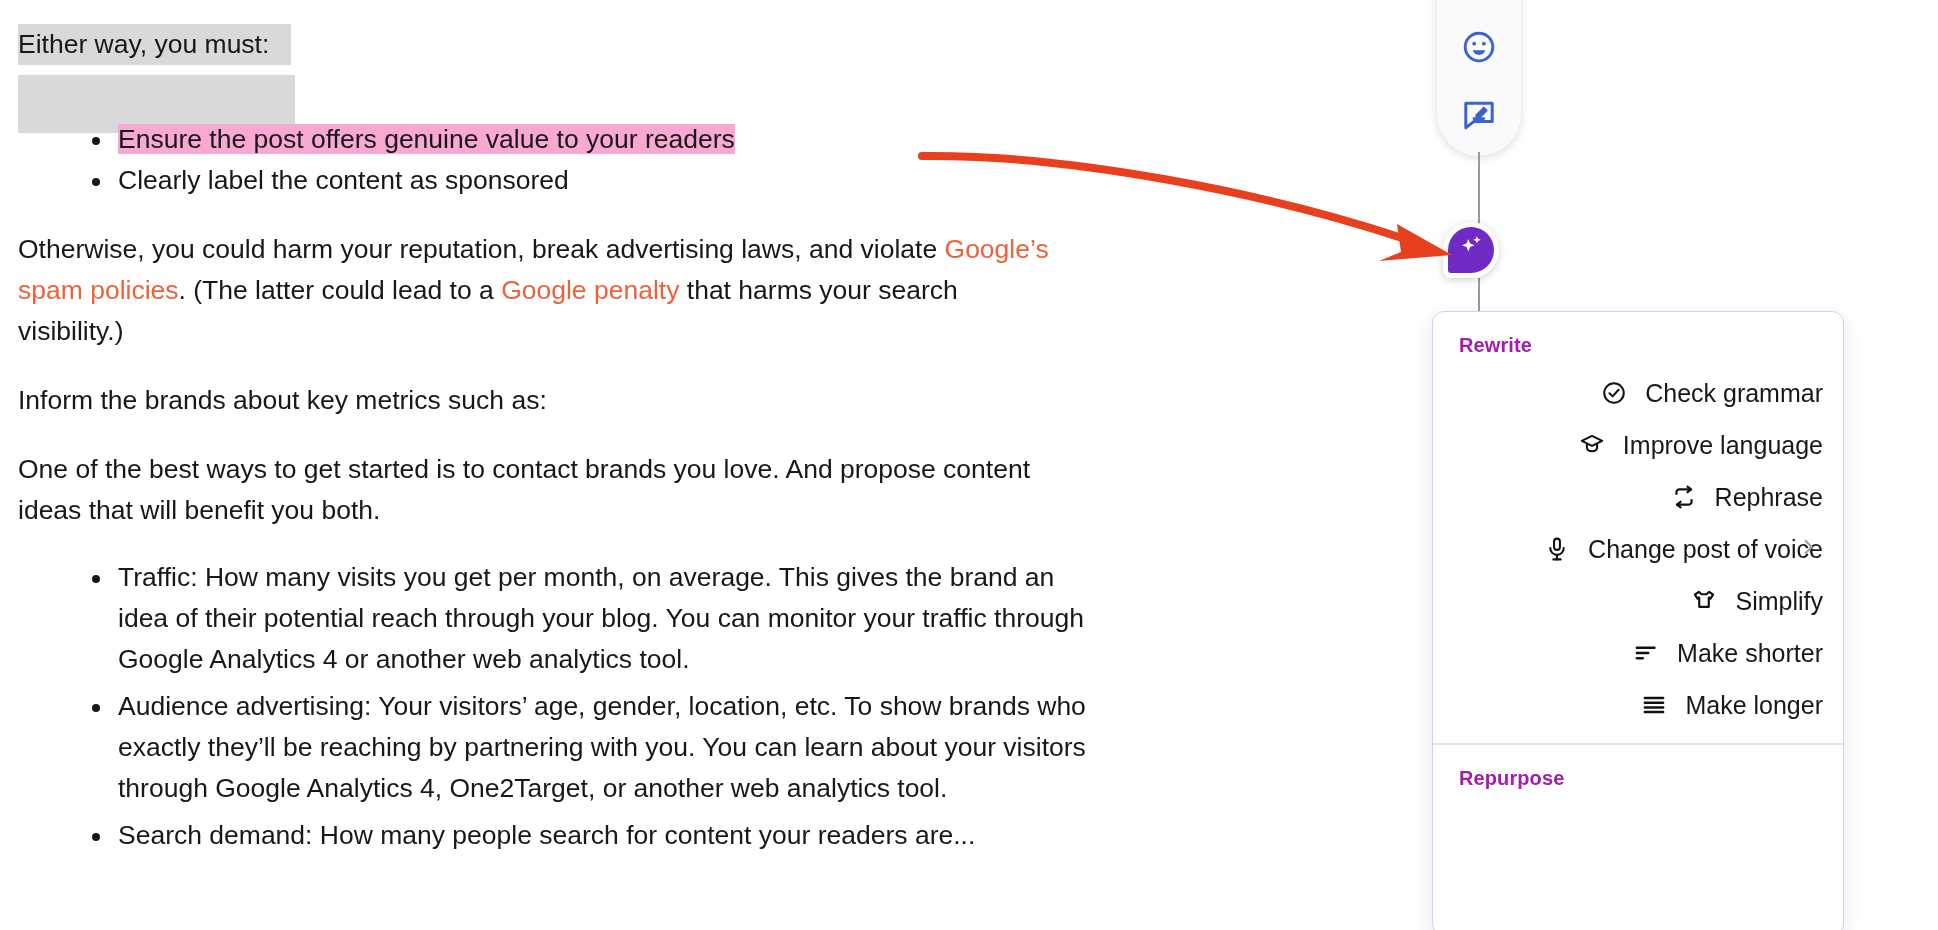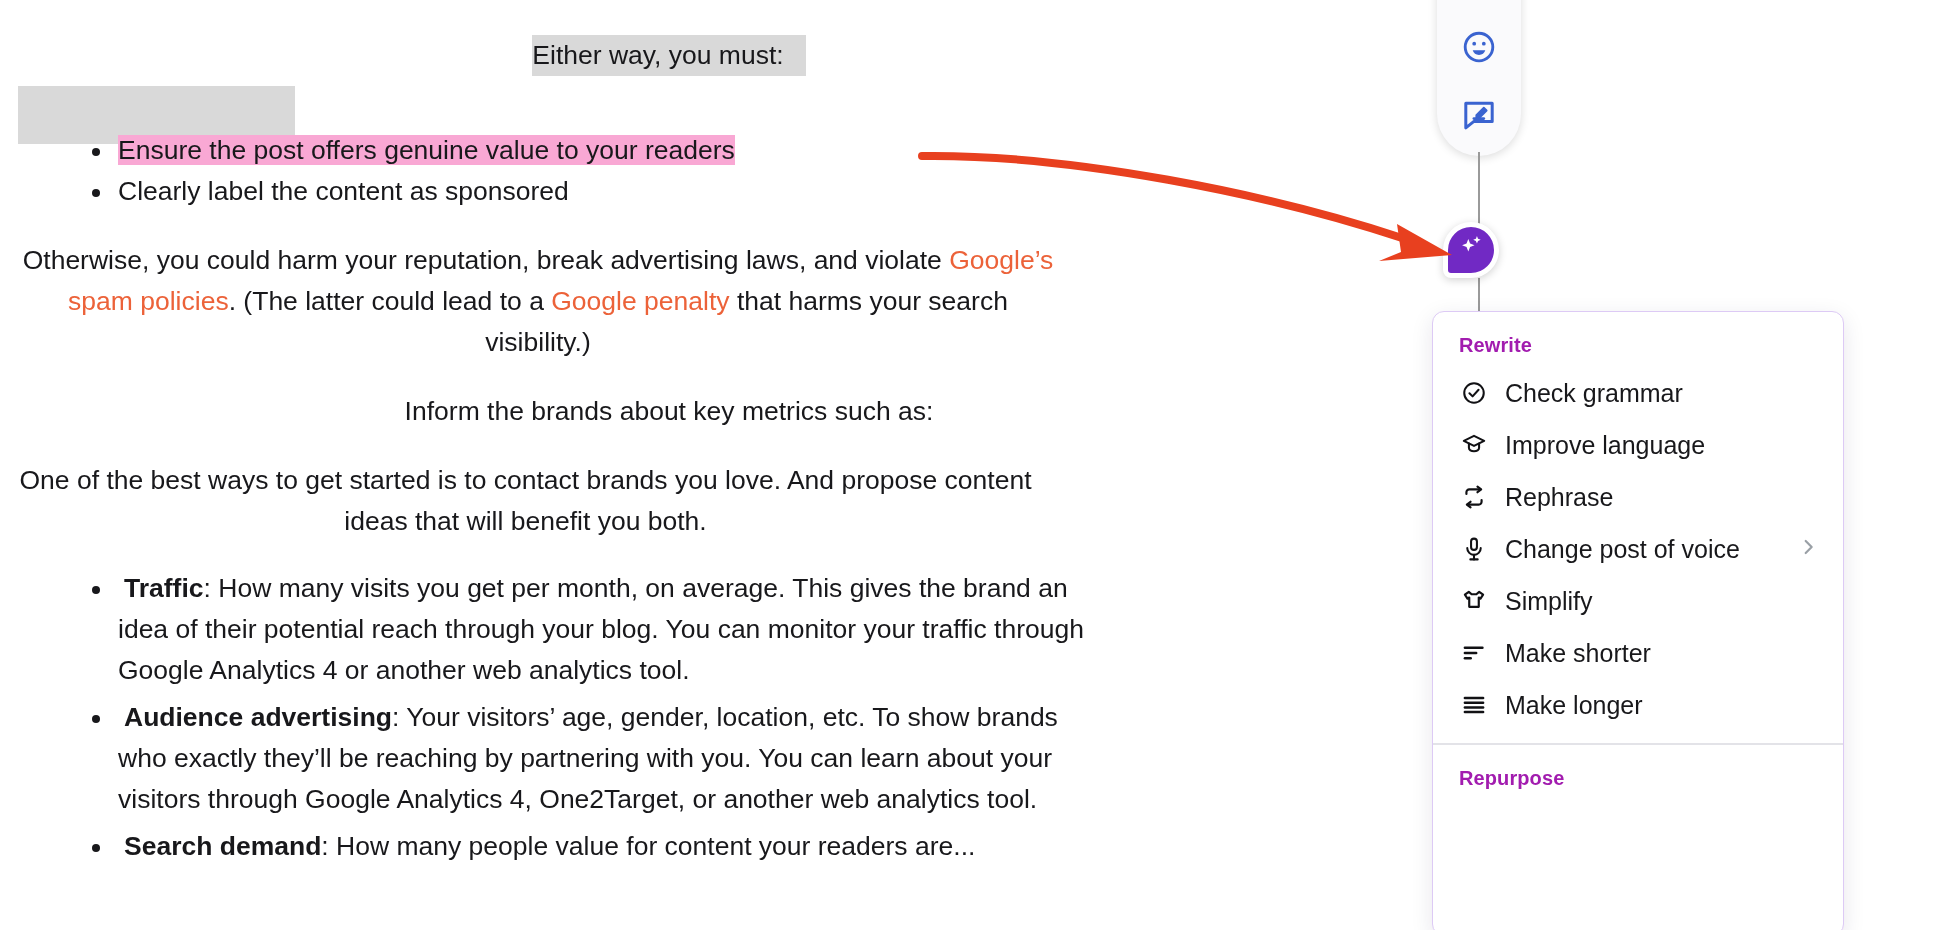--- a/index.html
+++ b/index.html
@@ -14,21 +14,21 @@
   
   .doc {
     position: absolute;
     left: 0; top: 0;
     width: 1320px;
     padding: 20px 0 0 18px;
     color: #18181b;
     font-size: 26.5px;
     line-height: 41px;
   }
-  .para { margin: 15px 0 10px 0; text-align: center; }
+  .para { margin: 4px 0 10px 0; }
   .selblock {
     background: #d9d9d9;
     display: inline-block;
     padding-right: 22px;
   }
   .gap-fill {
     background: #d9d9d9;
     height: 58px;
     width: 277px;
     margin-left: 0px;
@@ -48,21 +48,21 @@
   ul.bullets > li::before {
     content: "";
     position: absolute;
     left: 74px;
     top: 18px;
     width: 8px; height: 8px;
     border-radius: 50%;
     background: #18181b;
   }
   .lnk { color: #ec6239; }
-  .bld { font-weight: bold; margin-left: 6px; }
+  .bld { font-weight: normal; }
 
   .blk-hl { background:#f9a8d4; }
 
   
   .tool-rail {
     position: absolute;
     left: 1437px;
     top: -66px;
     width: 84px;
     height: 222px;
@@ -142,20 +142,21 @@
     padding: 22px 0 10px 26px;
     letter-spacing: .1px;
   }
   .menu-item {
     display: flex;
     align-items: center;
     height: 52px;
     padding: 0 20px 0 26px;
     cursor: pointer;
     position: relative;
+    justify-content: flex-end;
   }
   .mi-icon {
     width: 30px;
     flex: 0 0 30px;
     display:flex; align-items:center; justify-content:center;
     color: #111114;
   }
   .mi-label {
     margin-left: 16px;
     font-size: 25px;
@@ -205,21 +206,21 @@
     <div class="para" style="margin-top:28px; width:1015px;">One of the best ways to get started is to contact brands you love. And propose content ideas that will benefit you both.</div>
 
     <ul class="bullets" style="margin-top:26px; width:1080px;">
       <li style="margin-bottom:6px;">
         <span class="bld">Traffic</span><span>: How many visits you get per month, on average. This gives the brand an idea of their potential reach through your blog. You can monitor your traffic through Google Analytics 4 or another web analytics tool.</span>
       </li>
       <li style="margin-bottom:6px;">
         <span class="bld">Audience advertising</span><span>: Your visitors’ age, gender, location, etc. To show brands who exactly they’ll be reaching by partnering with you. You can learn about your visitors through Google Analytics 4, One2Target, or another web analytics tool.</span>
       </li>
       <li>
-        <span class="bld">Search demand</span><span>: How many people value for content your readers are...</span>
+        <span class="bld">Search demand</span><span>: How many people search for content your readers are...</span>
       </li>
     </ul>
   </div>
 
   <div class="tool-rail">
     <div class="rail-btn">
       <span>
         <svg width="36" height="36" viewBox="0 0 24 24" fill="none" stroke="#3a63d0" stroke-width="1.9">
           <circle cx="12" cy="12" r="9.2"></circle>
           <circle cx="8.8" cy="9.8" r="1.25" fill="#3a63d0" stroke="none"></circle>

